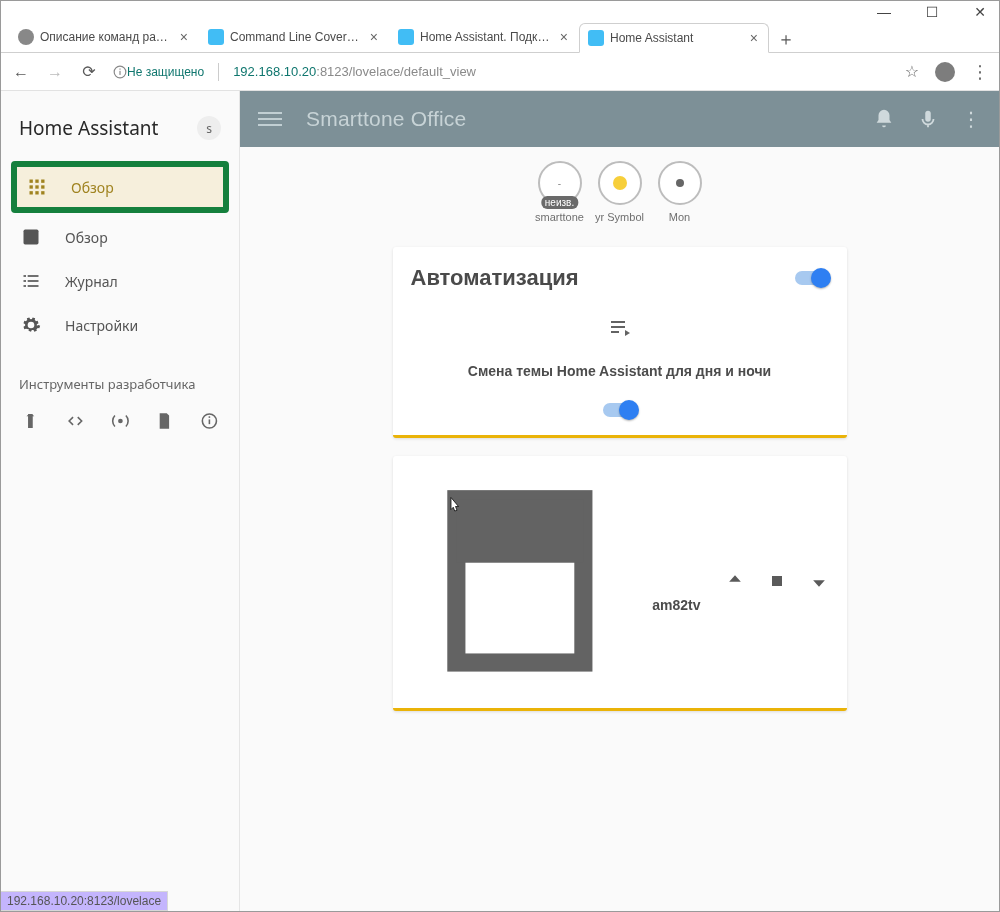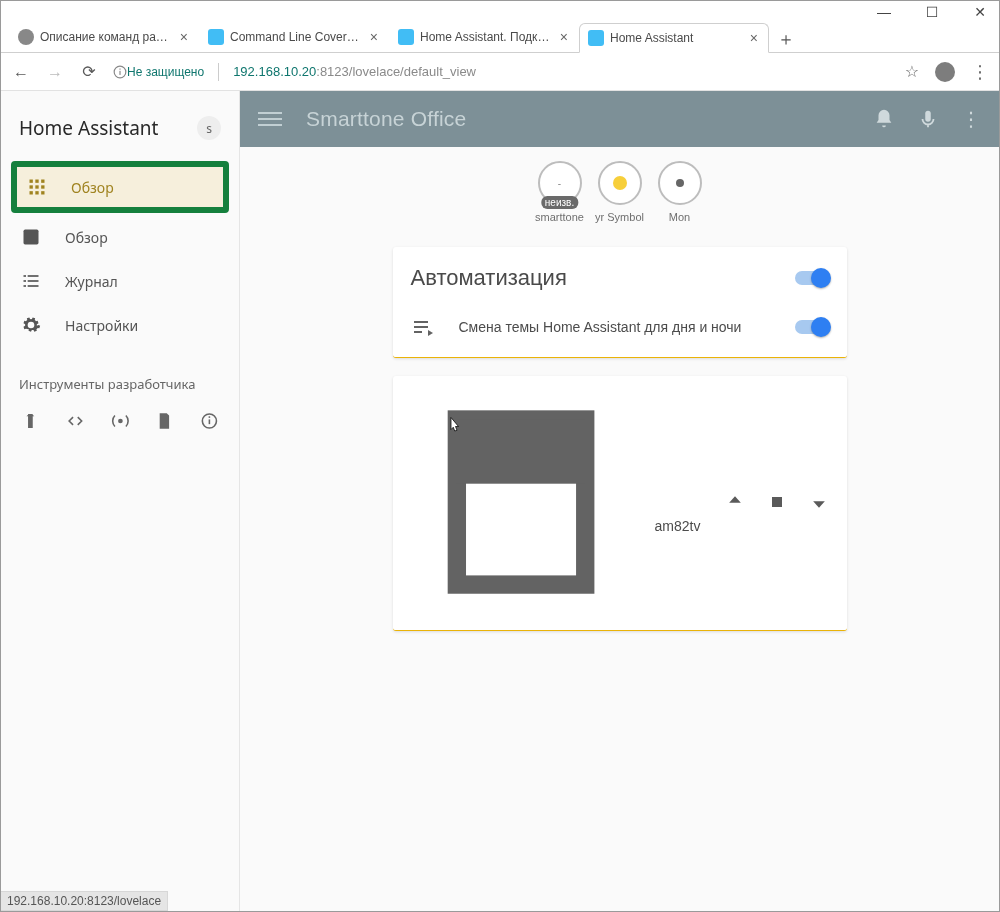--- a/index.html
+++ b/index.html
@@ -60,39 +60,39 @@
   .badgerow { display:flex; gap:10px; justify-content:center; padding:14px 0 6px 0; }
   .badge { width:50px; display:flex; flex-direction:column; align-items:center; gap:6px; }
   .badge .circle { width:44px; height:44px; border:2px solid #bdbdbd; border-radius:50%; display:flex; align-items:center; justify-content:center; position:relative; background:#fff; }
   .badge .tag { position:absolute; bottom:-6px; left:50%; transform:translateX(-50%); background:#6a6a6a; color:#fff; font-size:10px; padding:1px 4px; border-radius:6px; }
   .badge .lab { font-size:11px; color:#6f6f6f; white-space:nowrap; }
   .sun-inner { width:8px;height:8px;border-radius:50%;background:#666;}
   .sun-full { position:relative; width:22px;height:22px; }
   .sun-full .core { position:absolute; inset:4px; border-radius:50%; background:#f7cf3a; }
 
   .content { flex:1; overflow:auto; padding:6px 0 0 0; }
-  .card { width:454px; margin:12px auto 0 auto; background:#fff; border-radius:3px; box-shadow:0 1px 3px rgba(0,0,0,.12); border-bottom:1px solid #eab308; }
+  .card { width:454px; margin:12px auto 0 auto; background:#fff; border-radius:3px; box-shadow:0 1px 3px rgba(0,0,0,.12); border-bottom:3px solid #eab308;font-weight:bold; }
   .card-head { display:flex; align-items:center; justify-content:space-between; padding:18px 18px 8px 18px; }
   .card-title { font-size:22px; color:#4a4a4a; }
   .toggle { width:34px; height:14px; border-radius:10px; position:relative; }
   .toggle .knob { width:20px; height:20px; border-radius:50%; position:absolute; top:-3px; box-shadow:0 1px 2px rgba(0,0,0,.3); }
   .toggle.on { background:#a7c9f0; } .toggle.on .knob { right:-2px; background:#2e7ff2; }
   .toggle.off { background:#ddd; } .toggle.off .knob { left:-2px; background:#f8f2e0; }
-  .row { display:flex; align-items:center; gap:24px; padding:16px 18px 18px 18px; }
+  .row { display:flex; align-items:center; gap:24px; padding:16px 18px 18px 18px;flex-direction:column; }
   .row .ic { width:24px; height:24px; fill:#636363; color:#636363; flex:0 0 auto; }
   .row .lbl { flex:1; font-size:14px; color:#4c4c4c; }
 
   .cover-row { display:flex; align-items:center; gap:24px; padding:16px 18px 18px 18px; position:relative; }
   .cover-row .lbl { flex:1; font-size:14px; color:#4c4c4c;margin-top:48px; }
   .cover-ctl { display:flex; gap:22px; }
   .cover-ctl .cbtn { width:20px; height:20px; color:#5a5a5a; fill:#5a5a5a; }
 
   .cursor { position:absolute; width:18px; height:22px; pointer-events:none; }
 
-  .statusbar { position:absolute; left:1px; bottom:1px; background:#e5e5e5; color:#555; font-size:12px; padding:2px 6px; border:1px solid #d7d7d7; border-left:none; }
+  .statusbar { position:absolute; left:1px; bottom:1px; background:#c4b5fd; color:#555; font-size:12px; padding:2px 6px; border:1px solid #d7d7d7; border-left:none; }
 </style>
 </head>
 <body>
 
 <div class="win">
 
   <div class="winbtns">
     <div class="winbtn">—</div>
     <div class="winbtn">☐</div>
     <div class="winbtn">✕</div>

